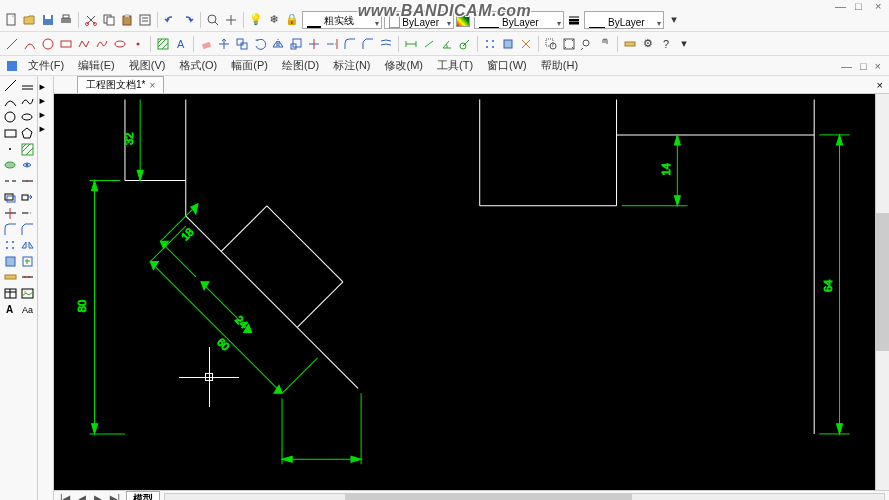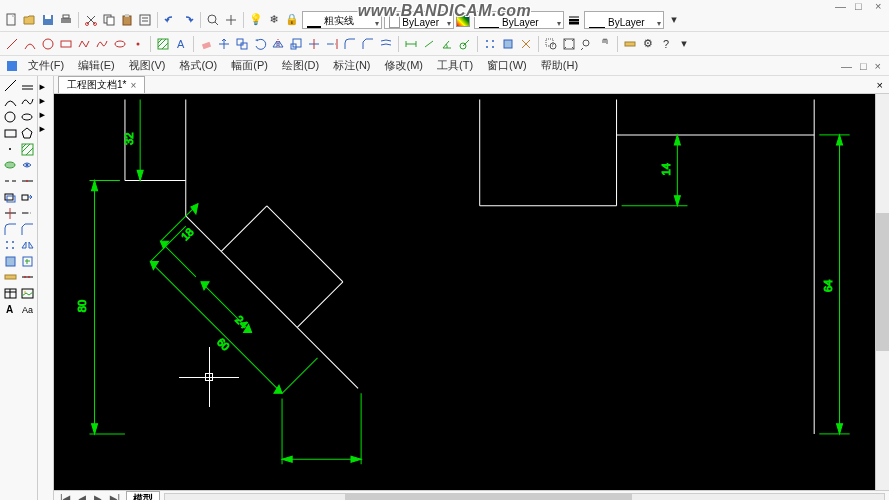--- a/index.html
+++ b/index.html
@@ -28,21 +28,21 @@
   .left-toolbar { width: 38px; background: #f8f8f8; border-right: 1px solid #ccc; display: flex; flex-direction: column; padding: 2px; gap: 1px; }
   .lt-row { display: flex; gap: 1px; }
   .lt-btn { width: 16px; height: 15px; display: inline-flex; align-items: center; justify-content: center; cursor: pointer; }
   .lt-btn svg { width: 13px; height: 13px; }
   
   .ruler-area { width: 16px; background: #f8f8f8; border-right: 1px solid #ccc; padding-top: 4px; display: flex; flex-direction: column; align-items: center; gap: 2px; }
   .ruler-btn { width: 12px; height: 12px; display: inline-block; }
   
   .canvas-container { flex: 1; display: flex; flex-direction: column; background: #fff; }
   .tab-bar { height: 18px; background: #f8f8f8; display: flex; align-items: center; border-bottom: 1px solid #ccc; }
-  .doc-tab { padding: 1px 8px; background: #fff; border: 1px solid #aaa; border-bottom: none; font-size: 10px; display: flex; align-items: center; gap: 4px; margin-left: 4px; }
+  .doc-tab { padding: 1px 8px; background: #fff; border: 1px solid #aaa; border-bottom: none; font-size: 10px; display: flex; align-items: center; gap: 4px; margin-left: 23px; }
   .tab-close { cursor: pointer; color: #666; }
   .tab-close-right { margin-left: auto; padding: 0 6px; cursor: pointer; }
   
   .drawing-viewport { flex: 1; background: #000; position: relative; overflow: hidden; }
   .drawing-viewport svg { width: 100%; height: 100%; }
   
   .cursor-cross { position: absolute; pointer-events: none; }
   .cursor-cross .h { position: absolute; width: 60px; height: 1px; background: #fff; left: -30px; }
   .cursor-cross .v { position: absolute; width: 1px; height: 60px; background: #fff; top: -30px; }
   .cursor-cross .box { position: absolute; width: 8px; height: 8px; border: 1px solid #fff; left: -4px; top: -4px; }

